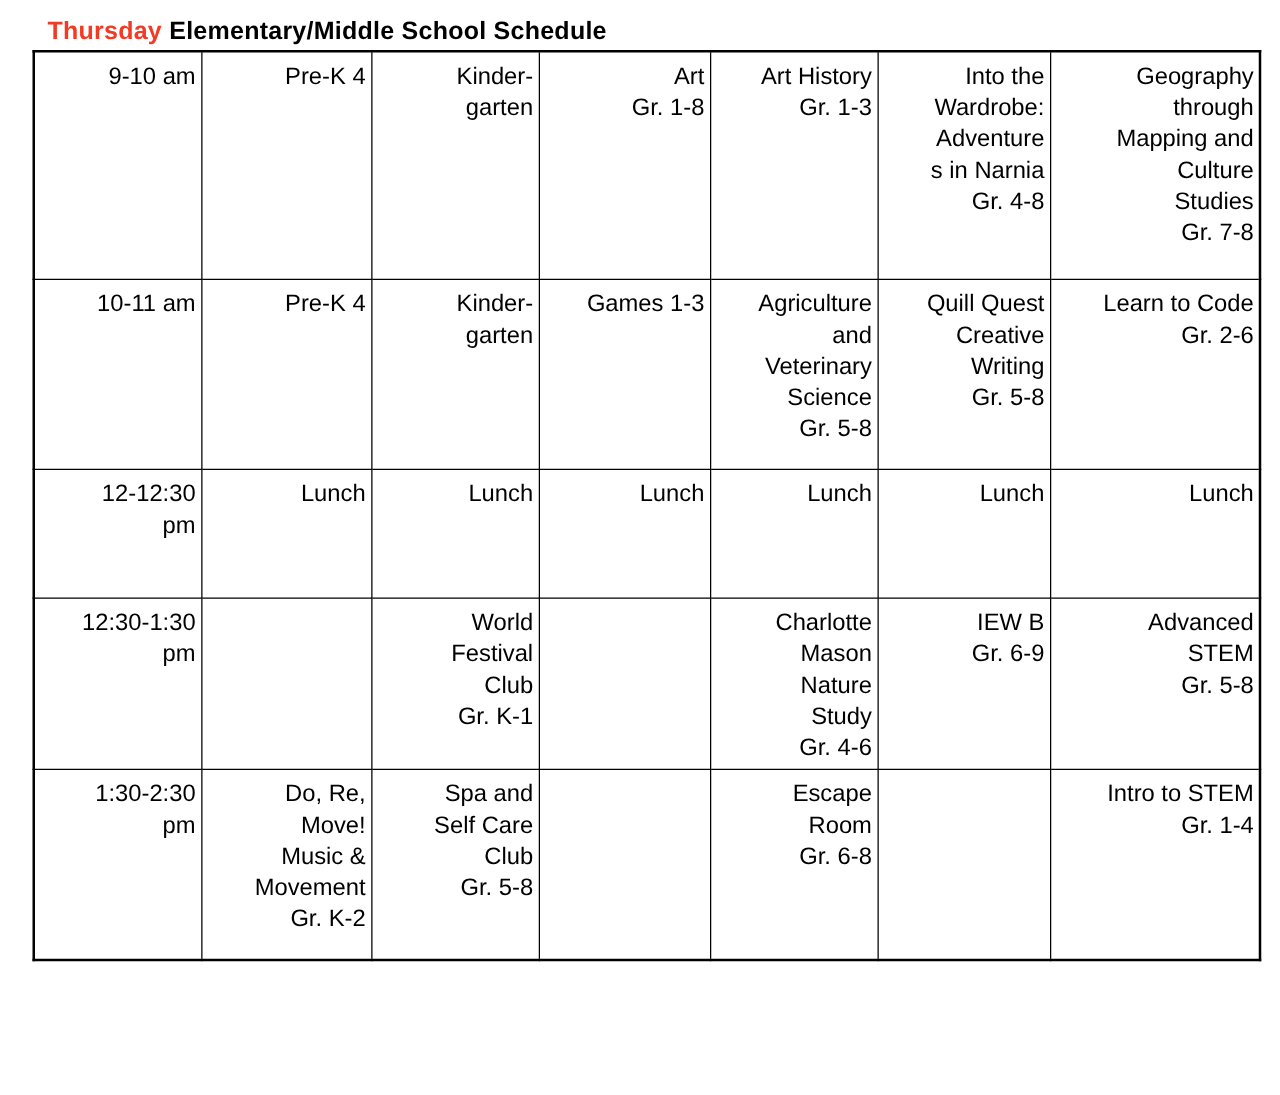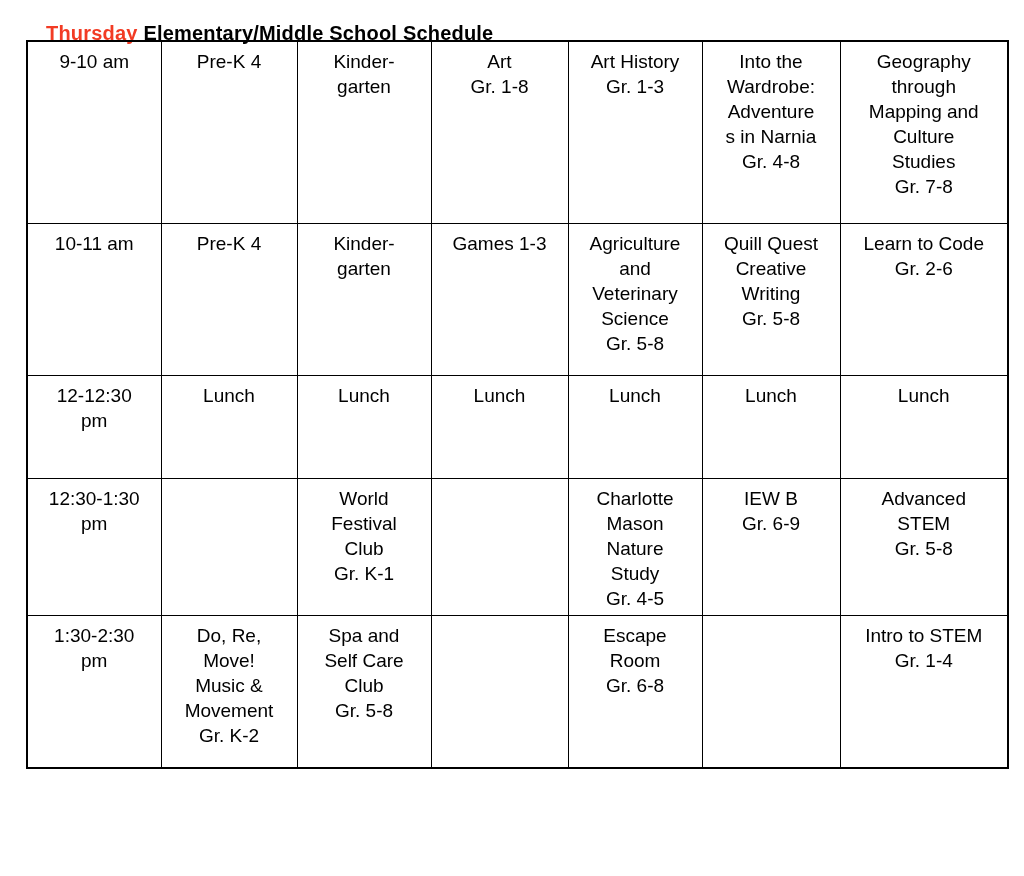--- a/index.html
+++ b/index.html
@@ -14,21 +14,21 @@
   }
   .page {
     position: relative;
     width: 1024px;
     height: 876px;
   }
   .title {
     position: absolute;
     left: 34px;
     top: 10px;
-    margin: 12px;
+    margin: 4px;
     font-size: 20px;
     font-weight: 700;
     color: #000000;
     letter-spacing: 0.2px;
     white-space: nowrap;
   }
   .title .day {
     color: var(--accent, #f23b24);
   }
   table.schedule {
@@ -36,21 +36,21 @@
     left: 26px;
     top: 40px;
     border-collapse: collapse;
     table-layout: fixed;
     width: 981px;
     border: 2px solid #000000;
   }
   table.schedule td {
     border: 1.5px solid #000000;
     vertical-align: top;
-    text-align: center;
+    text-align: right;
     font-size: 19px;
     line-height: 25px;
     color: #000000;
     padding: 7px 4px 4px 4px;
     white-space: pre-line;
     overflow: hidden;
   }
   
   col.c-time  { width: 134px; }
   col.c-1     { width: 136px; }
@@ -139,21 +139,21 @@
           <td></td>
           <td>World
 Festival
 Club
 Gr. K-1</td>
           <td></td>
           <td>Charlotte
 Mason
 Nature
 Study
-Gr. 4-5</td>
+Gr. 4-6</td>
           <td>IEW B
 Gr. 6-9</td>
           <td>Advanced
 STEM
 Gr. 5-8</td>
         </tr>
         <tr>
           <td>1:30-2:30
 pm</td>
           <td>Do, Re,

